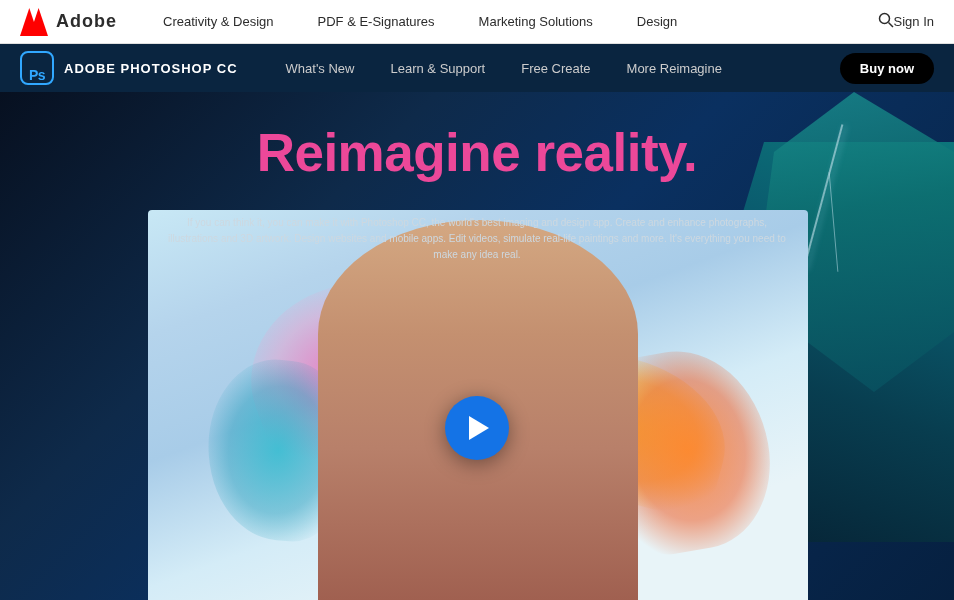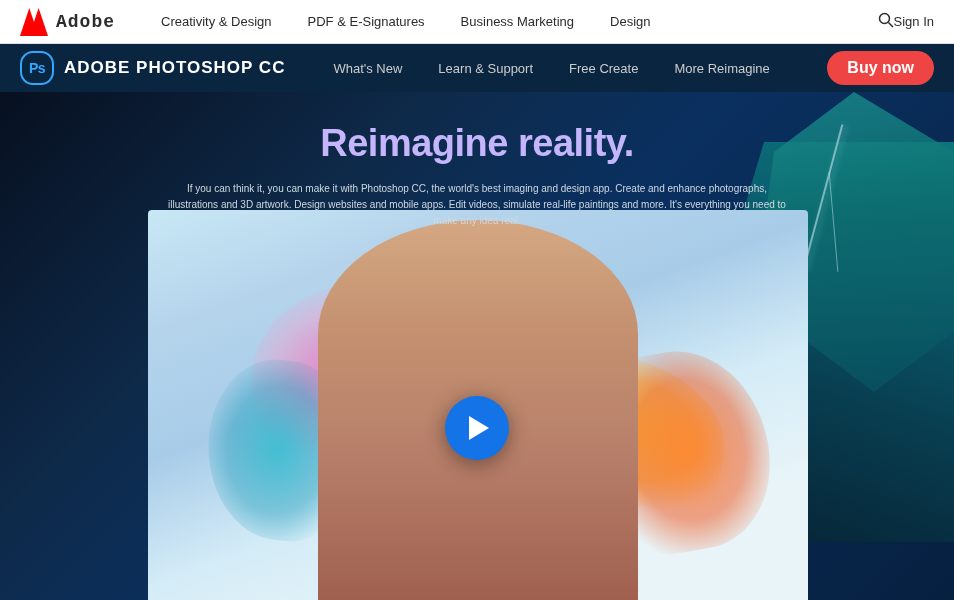--- a/index.html
+++ b/index.html
@@ -15,36 +15,35 @@
       padding: 0 20px;
       position: relative;
       z-index: 10;
     }
     .adobe-logo {
       display: flex;
       align-items: center;
       gap: 8px;
       margin-right: 30px;
       text-decoration: none;
-      font-family: Liberation Mono, monospace;
     }
     .adobe-logo-icon {
       width: 28px;
       height: 28px;
     }
     .adobe-logo-text {
       font-size: 18px;
       font-weight: bold;
       color: #2c2c2c;
       letter-spacing: 1px;
     }
     .top-nav-links {
       display: flex;
       align-items: center;
-      gap: 4px;
+      gap: 12px;
       flex: 1;
     }
     .top-nav-link {
       font-size: 13px;
       color: #2c2c2c;
       text-decoration: none;
       padding: 0 16px;
       cursor: pointer;
       white-space: nowrap;
     }
@@ -74,37 +73,37 @@
       display: flex;
       align-items: center;
       height: 48px;
       background: #0a2540;
       padding: 0 20px;
       position: relative;
       z-index: 10;
     }
     .ps-icon-container {
       display: flex;
-      align-items: center;
+      align-items: flex-end;
       justify-content: center;
       width: 34px;
       height: 34px;
       border: 2px solid #31a8ff;
-      border-radius: 13px;
+      border-radius: 8px;
       margin-right: 10px;
       flex-shrink: 0;
     }
     .ps-icon-text {
       font-size: 14px;
       font-weight: bold;
       color: #31a8ff;
       letter-spacing: -0.5px;
     }
     .product-name-text {
-      font-size: 17px;
+      font-size: 13px;
       font-weight: bold;
       color: #fff;
       letter-spacing: 1px;
       text-transform: uppercase;
       margin-right: 30px;
       white-space: nowrap;
     }
     .product-nav-links {
       display: flex;
       align-items: center;
@@ -114,26 +113,26 @@
     }
     .product-nav-link {
       font-size: 13px;
       color: #ccc;
       text-decoration: none;
       padding: 0 18px;
       cursor: pointer;
       white-space: nowrap;
     }
     .buy-now-btn {
-      background: #ef4444;
+      background: #000000;
       color: #fff;
       border: none;
       border-radius: 20px;
       padding: 8px 20px;
-      font-size: 16px;
+      font-size: 13px;
       font-weight: bold;
       cursor: pointer;
       margin-left: auto;
       white-space: nowrap;
     }
 
     
     #hero {
       position: relative;
       width: 954px;
@@ -276,24 +275,24 @@
     
     .hero-text-container {
       position: absolute;
       top: 30px;
       left: 0;
       right: 0;
       text-align: center;
       z-index: 5;
     }
     .hero-title {
-      font-size: 38px;
+      font-size: 53px;
       font-weight: 900;
-      color: #c4b5fd;
-      margin-bottom: 16px;
+      color: #ec4899;
+      margin-bottom: 32px;
       letter-spacing: -0.5px;
     }
     .hero-subtitle {
       font-size: 10px;
       color: #cdd8e0;
       max-width: 620px;
       margin: 0 auto;
       line-height: 1.6;
     }
 
@@ -333,21 +332,21 @@
   <a class="adobe-logo" href="#">
     <svg class="adobe-logo-icon" viewBox="0 0 28 28" fill="none" xmlns="http://www.w3.org/2000/svg">
       <polygon points="0,28 9.3,0 18.6,28" fill="#FF0000"></polygon>
       <polygon points="28,28 18.6,0 9.3,28" fill="#FF0000"></polygon>
     </svg>
     <span class="adobe-logo-text">Adobe</span>
   </a>
   <div class="top-nav-links">
     <a class="top-nav-link" href="#">Creativity &amp; Design</a>
     <a class="top-nav-link" href="#">PDF &amp; E-Signatures</a>
-    <a class="top-nav-link" href="#">Business Marketing</a>
+    <a class="top-nav-link" href="#">Marketing Solutions</a>
     <a class="top-nav-link" href="#">Design</a>
   </div>
   <div class="top-nav-right">
     <button class="search-icon-btn" title="Search">
       <svg width="16" height="16" viewBox="0 0 16 16" fill="none">
         <circle cx="6.5" cy="6.5" r="5" stroke="#2c2c2c" stroke-width="1.5" fill="none"></circle>
         <line x1="10.5" y1="10.5" x2="15" y2="15" stroke="#2c2c2c" stroke-width="1.5"></line>
       </svg>
     </button>
     <button class="sign-in-btn">Sign In</button>

